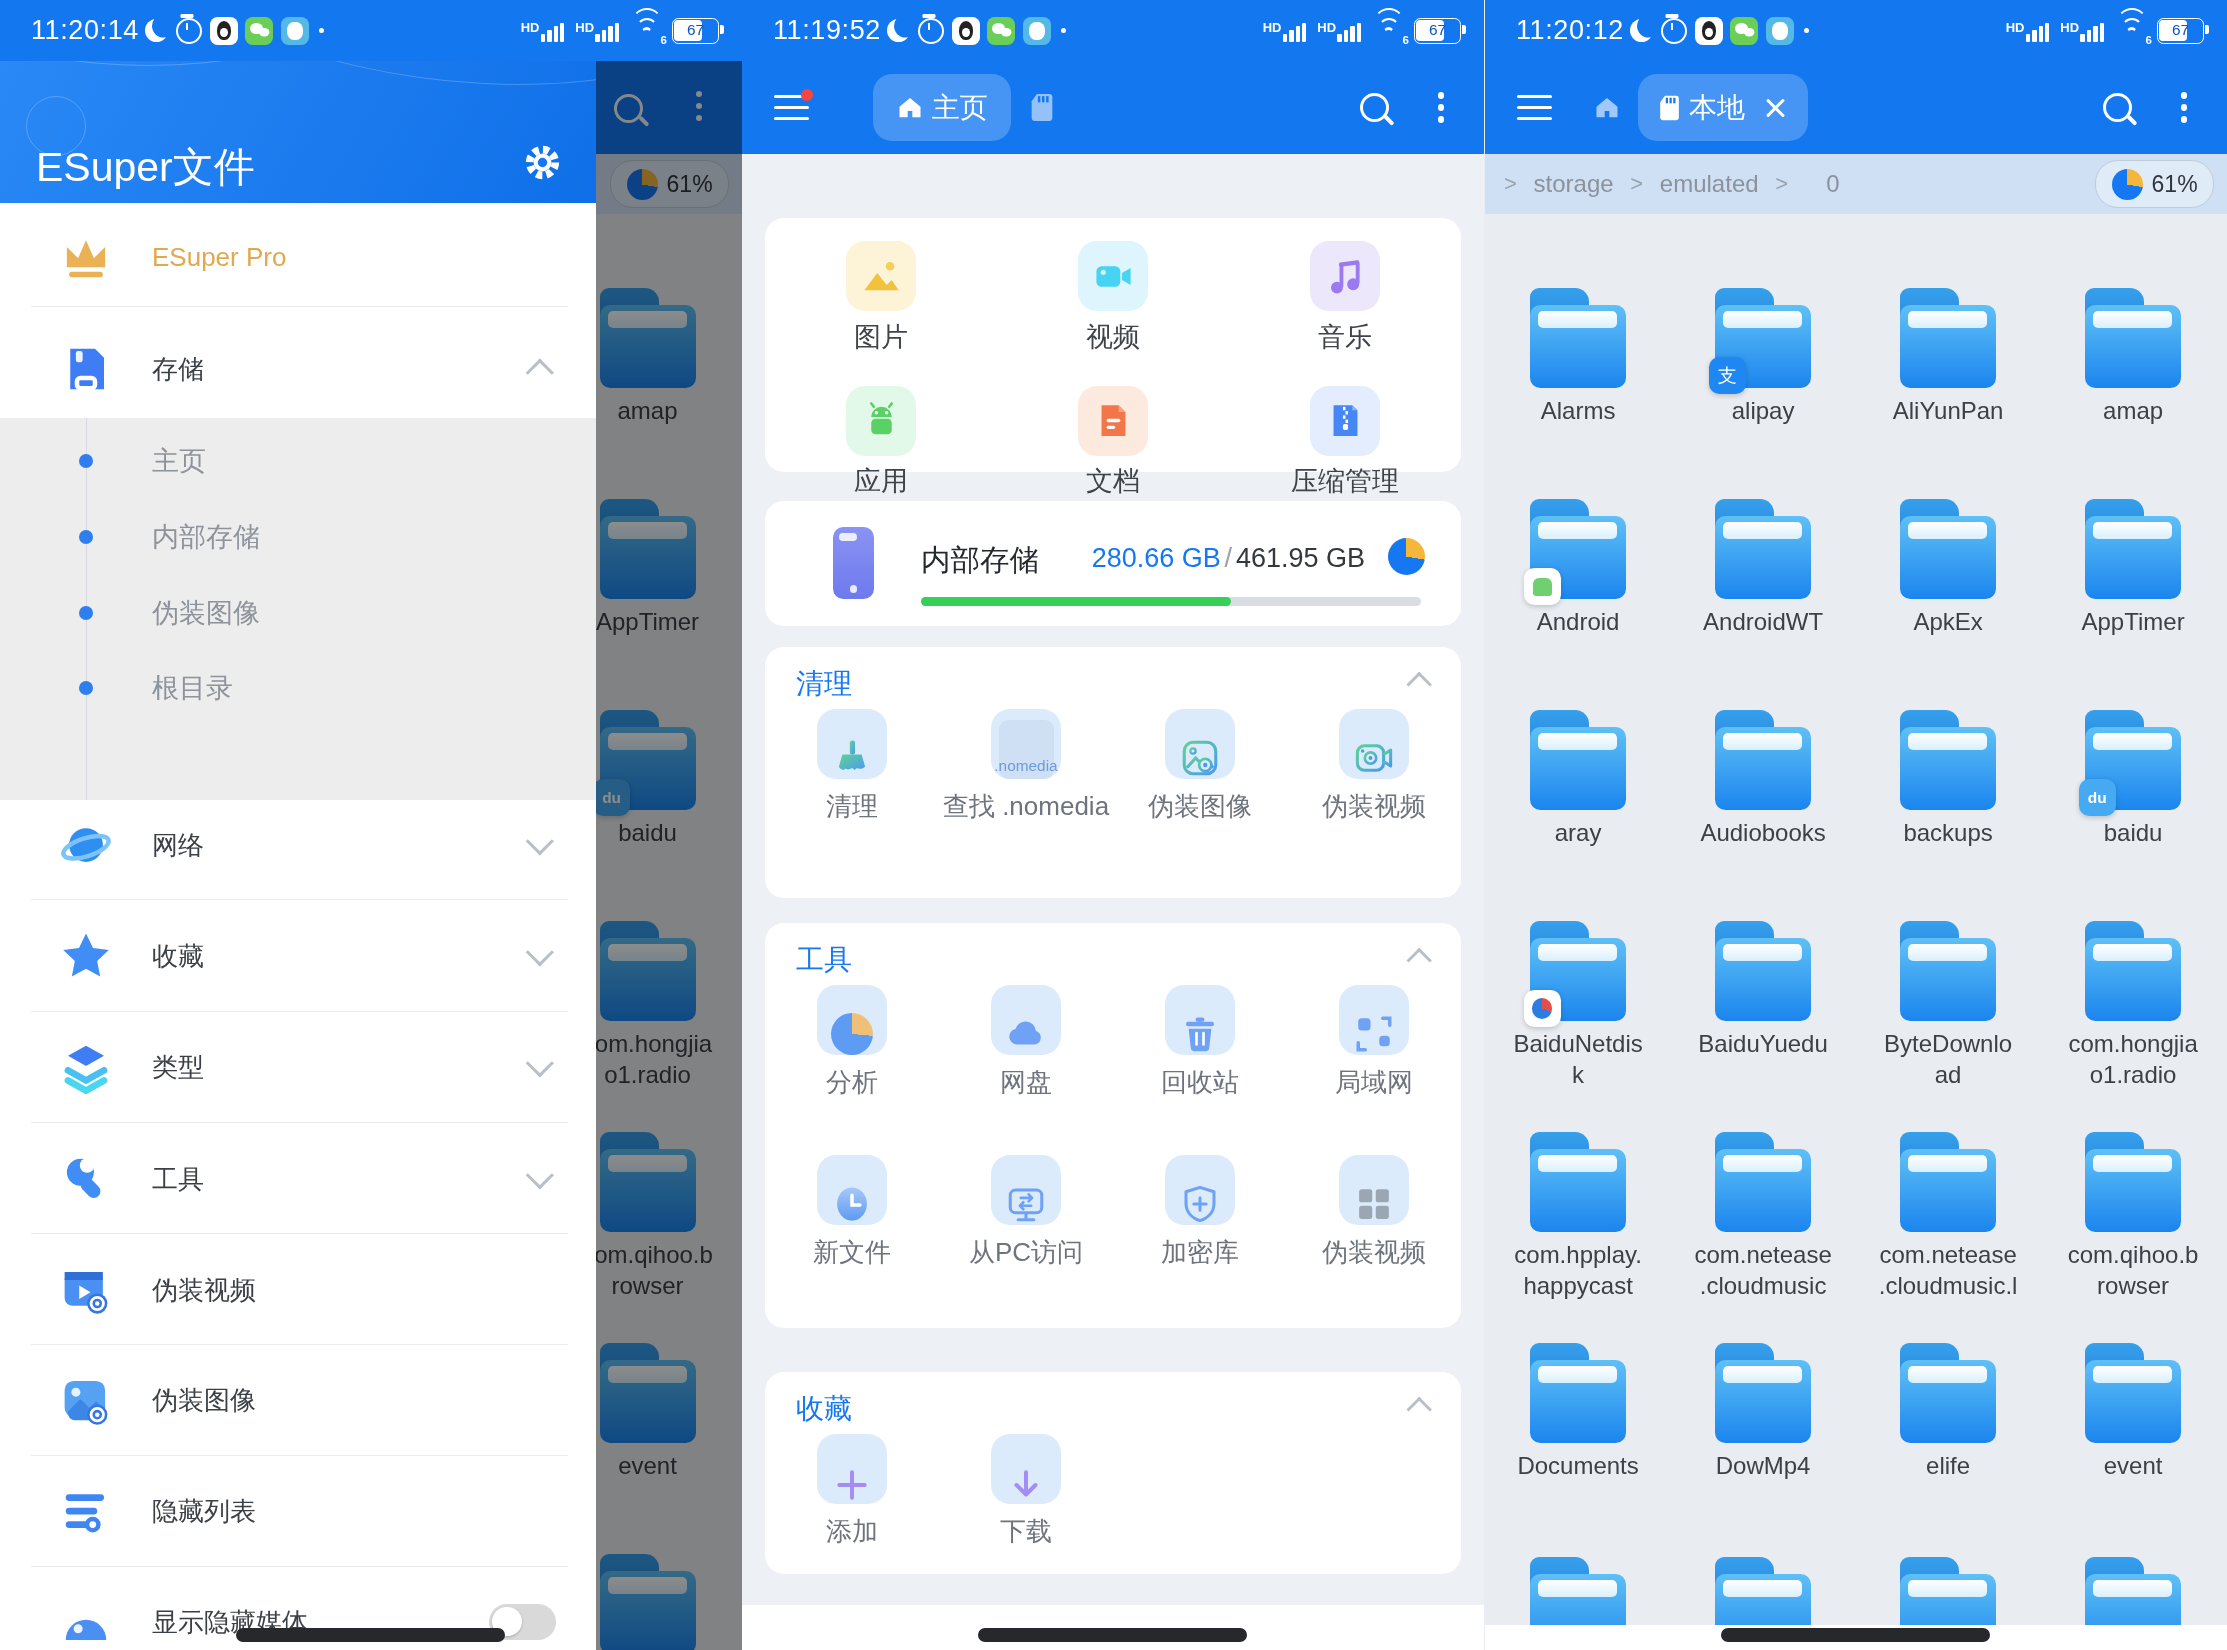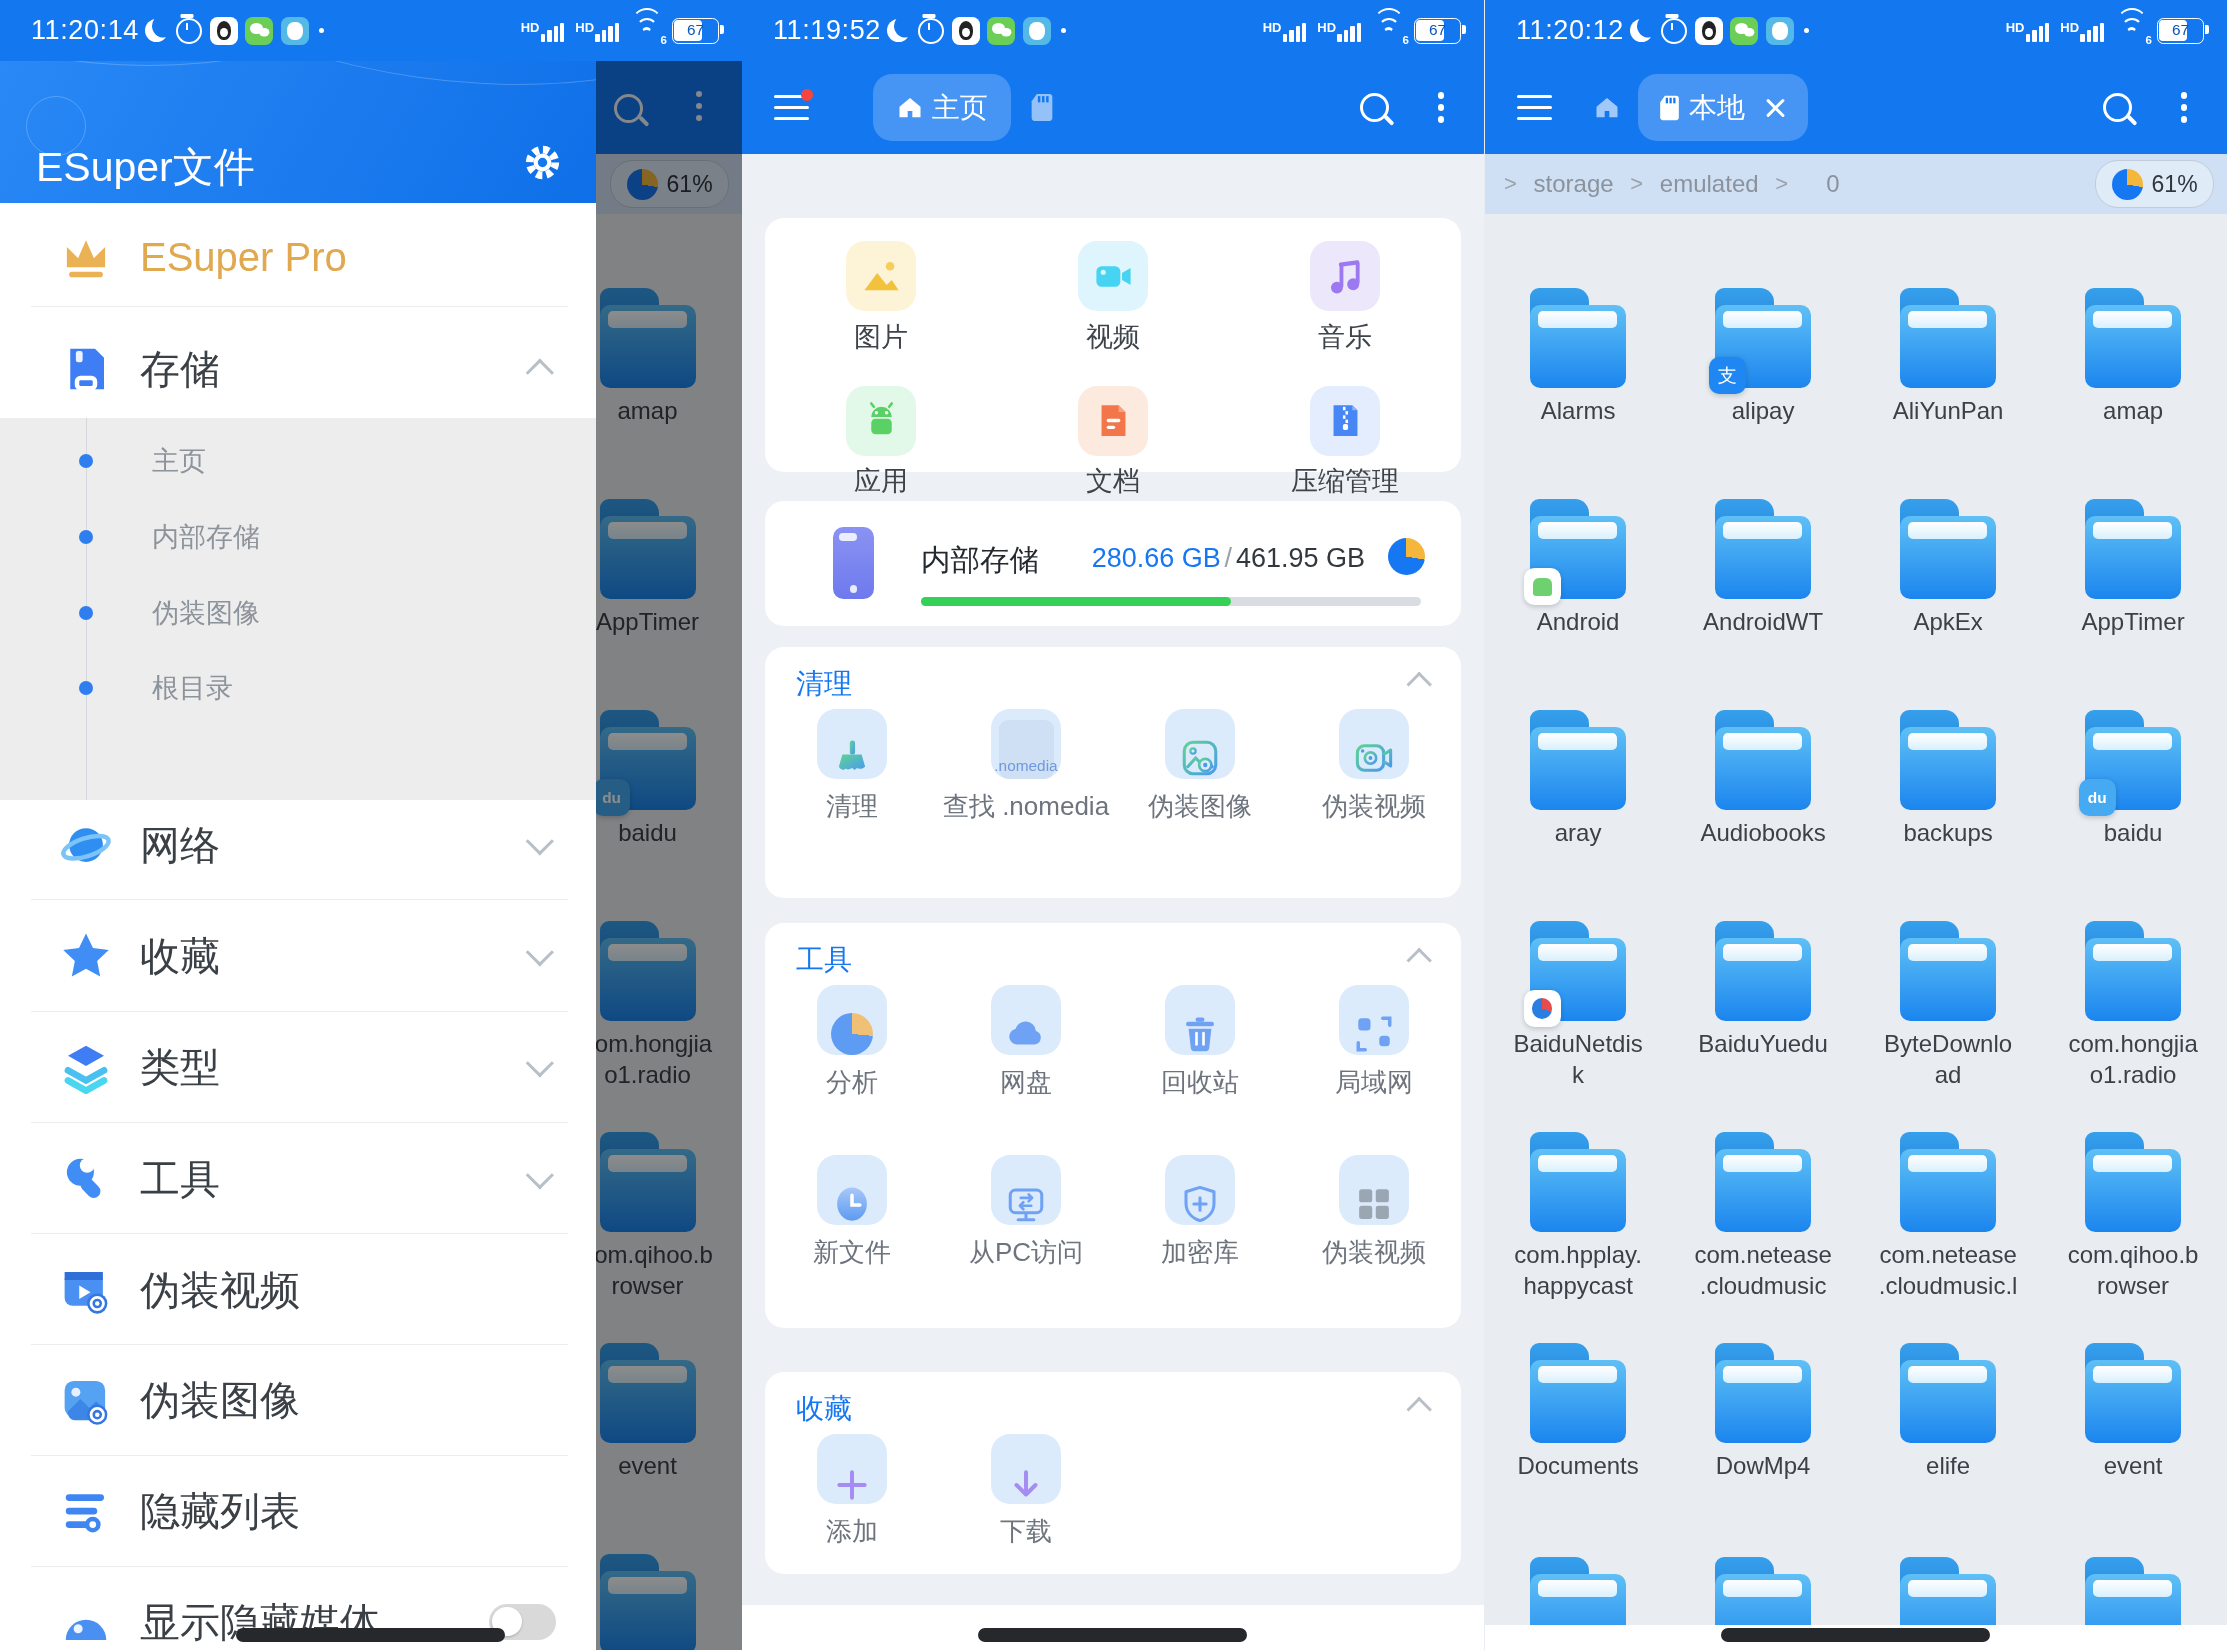--- a/index.html
+++ b/index.html
@@ -73,21 +73,21 @@
   .badge[data-badge="netdisk"]::after{content:"";width:20.5px;height:20.5px;border-radius:50%;background:conic-gradient(#e64c4c 0 110deg,#2a7de1 110deg 360deg);}
   
   .scrim{position:absolute;left:0;top:61px;width:742px;height:1589px;background:rgba(0,0,0,.45);z-index:20;}
   .drawer{position:absolute;left:0;top:0;width:596px;height:1650px;background:#fff;z-index:30;overflow:hidden;}
   .dhead{position:absolute;left:0;top:0;width:596px;height:203px;background:linear-gradient(120deg,#2b8af6,#0f6fe8);overflow:hidden;}
   .wave{position:absolute;border:1.9px solid rgba(255,255,255,.22);border-radius:50%;}
   .dtitle{position:absolute;left:36px;top:140px;color:#fff;font-size:41px;}
   .ic-gear{position:absolute;right:33px;top:142px;width:41px;height:41px;}
   .drow{position:absolute;left:0;width:596px;height:77px;}
   .drow .dicon{position:absolute;left:59px;top:50%;transform:translateY(-50%);width:54px;height:54px;}
-  .drow .dtext{position:absolute;left:140px;top:50%;transform:translateY(-50%);font-size:40px;color:#3a4046;}
+  .drow .dtext{position:absolute;left:152px;top:50%;transform:translateY(-50%);font-size:26px;color:#3a4046;}
   .chev{position:absolute;right:46px;top:50%;width:16.7px;height:16.7px;border-right:3.2px solid #b9bfc7;border-bottom:3.2px solid #b9bfc7;}
   .chev.down{transform:translateY(-70%) rotate(45deg);}
   .chev.up{transform:translateY(-30%) rotate(-135deg);}
   .divider{position:absolute;left:31px;right:28px;height:1.3px;background:#ececec;}
   .grayblock{position:absolute;left:0;top:418px;width:596px;height:382px;background:#ededee;}
   .treeline{position:absolute;left:86px;top:0;bottom:0;width:1.3px;background:#d5d8dc;}
   .treerow{position:absolute;left:0;width:596px;height:70px;}
   .treedot{position:absolute;left:79px;top:50%;transform:translateY(-50%);width:14px;height:14px;border-radius:50%;background:#2f7ef0;}
   .treetext{position:absolute;left:152px;top:50%;transform:translateY(-50%);font-size:27px;color:#8d939b;}
   .toggle{position:absolute;right:40px;top:50%;transform:translateY(-50%);width:67px;height:36px;border-radius:18px;background:#d9d9d9;}

